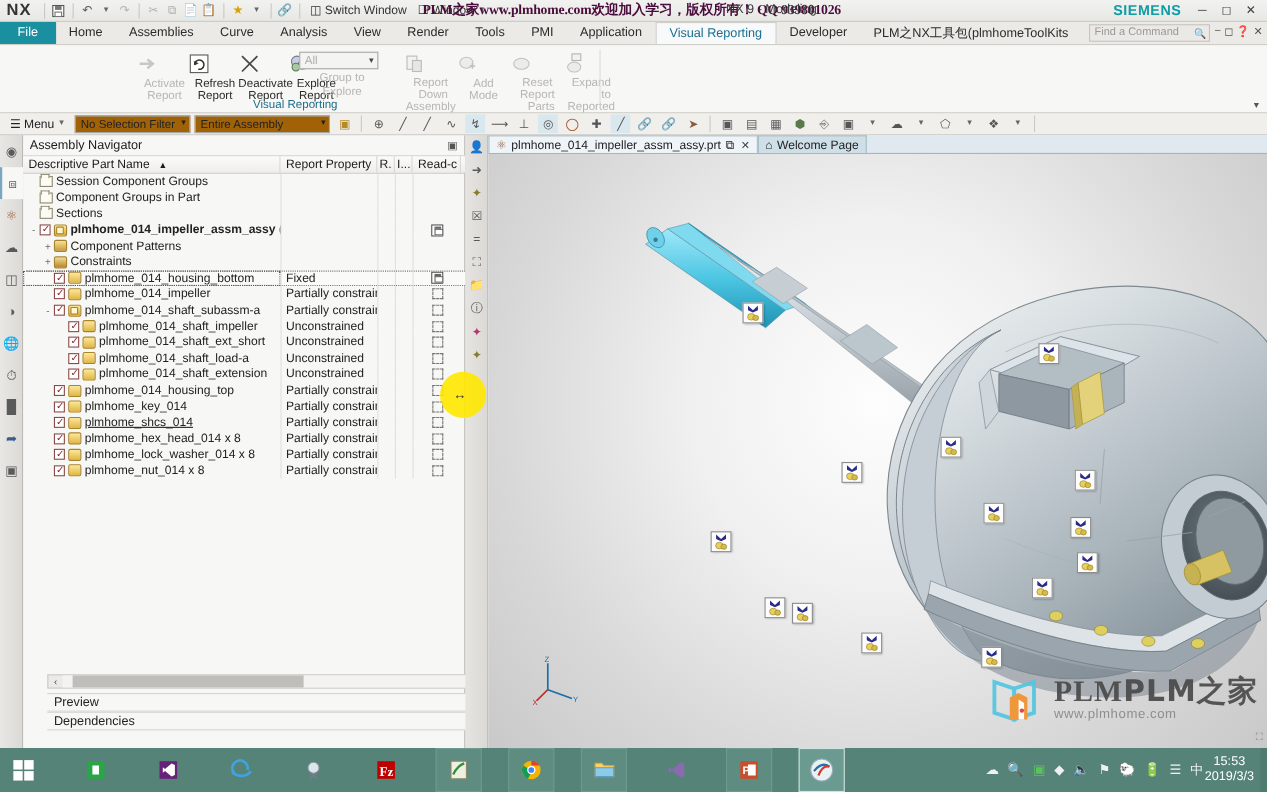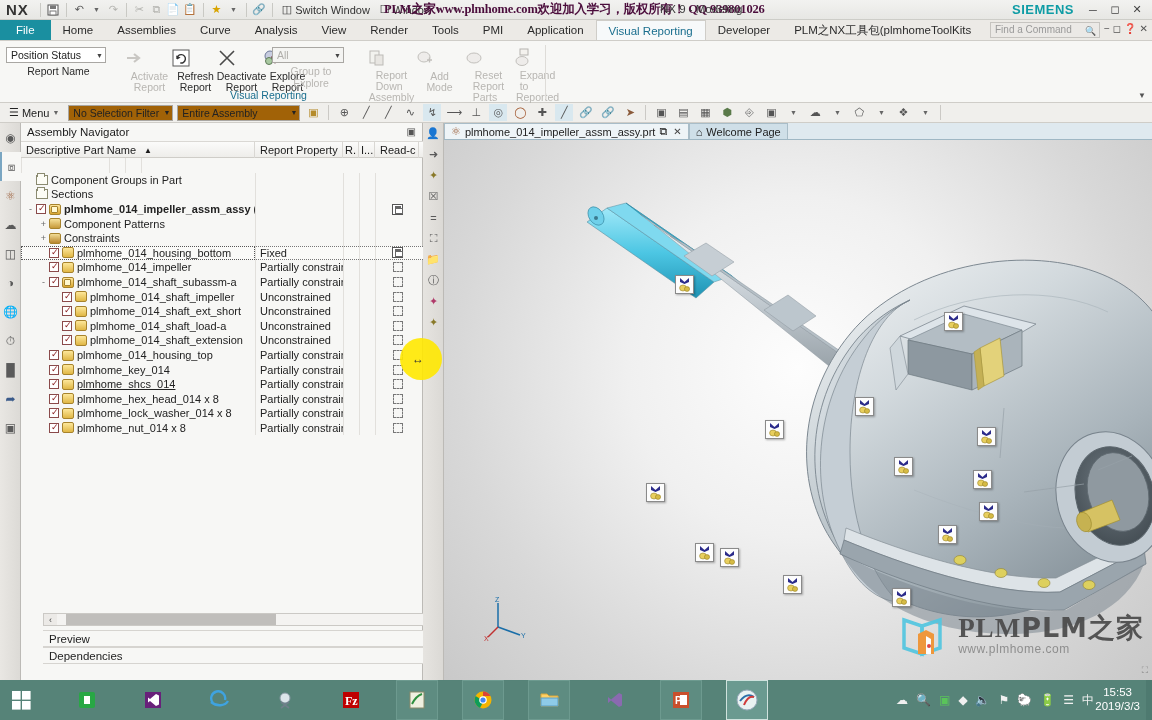--- a/index.html
+++ b/index.html
@@ -71,21 +71,21 @@
   .combo {
     border:1px solid #a9a7a3; background:#fff; height:16px; font-size:10.5px;
     display:flex; align-items:center; padding:0 2px 0 4px; color:#222;
   }
   .combo .arw { margin-left:auto; font-size:7px; color:#444; }
   .combo.dis { background:#f4f4f2; color:#b0aeaa; }
   .glabel { text-align:center; font-size:10.5px; color:#2b2b2b; margin-top:2px; }
   .glabel.dis { color:#b8b6b2; }
   .bigbtn { width:46px; display:flex; flex-direction:column; align-items:center; }
   .bigbtn .ic { width:30px; height:26px; display:flex; align-items:center; justify-content:center; }
-  .bigbtn .lbl { font-size:10.5px; text-align:left; line-height:11px; color:#2b2b2b;margin-left:29px; }
+  .bigbtn .lbl { font-size:10.5px; text-align:right; line-height:11px; color:#2b2b2b;margin-left:29px; }
   .bigbtn .lbl.dis { color:#b8b6b2; }
   .grp-footer { position:absolute; bottom:1px; font-size:10.5px; color:#1a6e8e; }
   .ribbon-collapse { position:absolute; right:6px; bottom:2px; font-size:8px; color:#555; }
 
   
   .selbar {
     position:absolute; left:0; top:103px; width:1152px; height:20px;
     background:#f0efec; border-bottom:1px solid #cfcdc8; display:flex; align-items:center; gap:4px; padding-left:4px;
   }
   .menu-btn { display:flex; align-items:center; gap:3px; font-size:11px; padding:0 5px; }
@@ -284,27 +284,20 @@
     <div class="rt-icons">
       <span>−</span>
       <span>◻</span>
       <span>❓</span>
       <span>✕</span>
     </div>
   </div>
 
   <div class="ribbon">
 
-    <div class="rgroup" style="left:6px; width:105px;">
-      <div class="combo" style="margin-top:6px;width:100px;">
-        <span>Position Status</span>
-        <span class="arw">▼</span>
-      </div>
-      <div class="glabel">Report Name</div>
-    </div>
 
     <div class="rgroup" style="left:112px; width:160px; display:flex; padding-top:4px;">
       <div class="bigbtn">
         <div class="ic">
           <svg width="22" height="20" viewBox="0 0 22 20">
               <path d="M3 10 L14 10 M10 6 L15 10 L10 14" stroke="#c9c7c3" stroke-width="2.2" fill="none"></path>
             </svg>
         </div>
         <div class="lbl dis">Activate</div>
         <div class="lbl dis">Report</div>
@@ -475,20 +468,25 @@
         <span style="margin-left:8px;font-size:8px;">▲</span>
       </div>
       <div class="nh" style="width:88px;">Report Property</div>
       <div class="nh" style="width:16px;padding-left:2px;">R.</div>
       <div class="nh" style="width:16px;padding-left:2px;">I...</div>
       <div class="nh" style="width:44px;">Read-c</div>
     </div>
 
     <div class="nav-rows" id="nav-rows">
         <div class="nrow">
+          <div class="c1" style="padding-left: 4px;">
+            <span class="expander"></span>
+            <span class="folder"></span>
+            <span>Session Component Groups</span>
+          </div>
           <div class="c2"></div>
           <div class="c3"></div>
           <div class="c4"></div>
           <div class="c5"></div>
         </div>
         <div class="nrow">
           <div class="c1" style="padding-left: 4px;">
             <span class="expander"></span>
             <span class="folder"></span>
             <span>Component Groups in Part</span>

